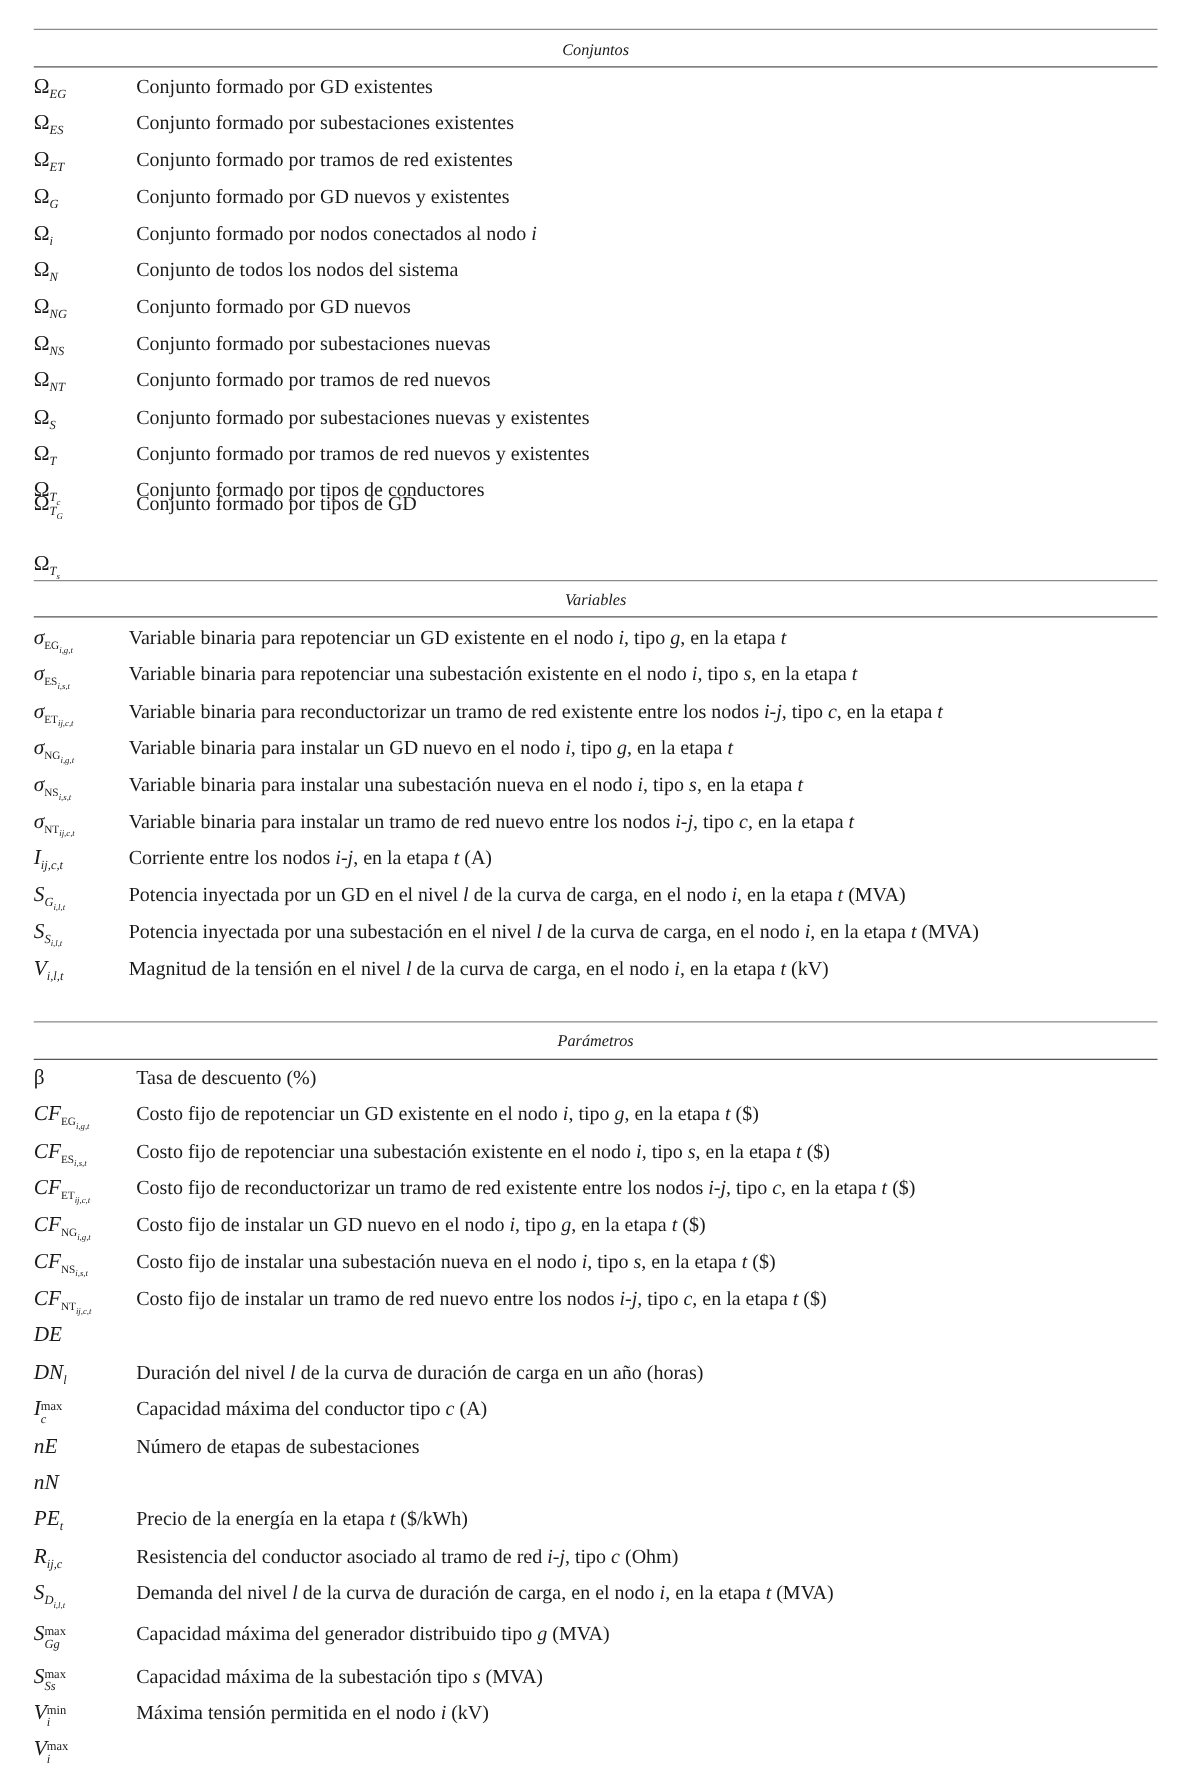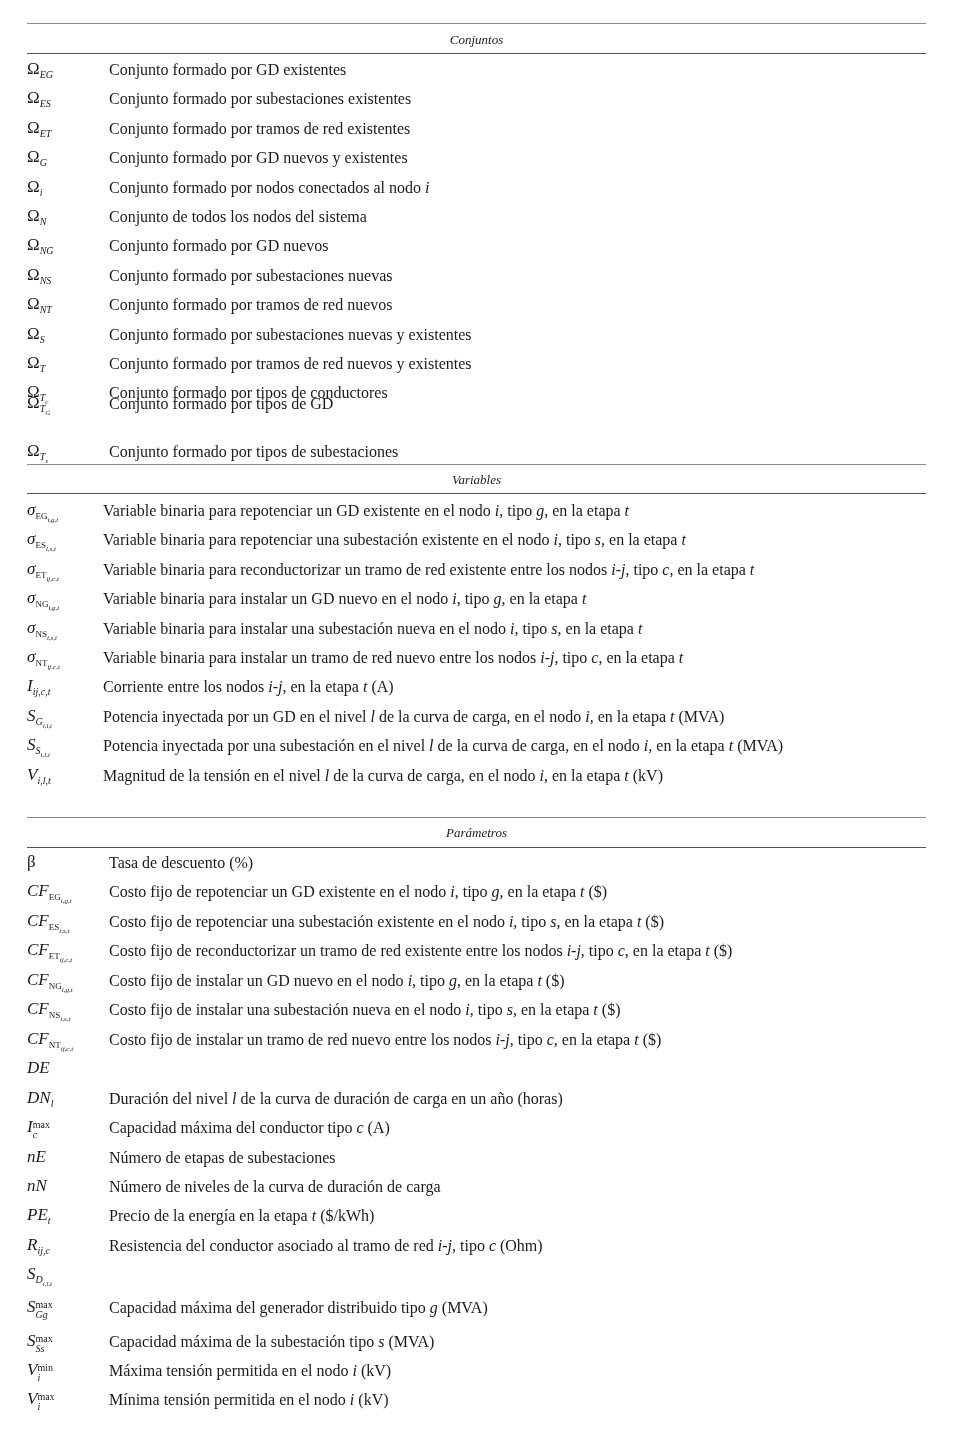--- a/index.html
+++ b/index.html
@@ -88,21 +88,20 @@
       <div class="row" style="top: 381.4px;">
         <div class="sym" title="Ω_Tc">Ω<sub>T<sub>c</sub></sub></div>
         <div class="desc c">Conjunto formado por tipos de conductores</div>
       </div>
       <div class="row" style="top: 392px;">
         <div class="sym" title="Ω_TG">Ω<sub>T<sub>G</sub></sub></div>
         <div class="desc c">Conjunto formado por tipos de GD</div>
       </div>
       <div class="row" style="top: 440.2px;">
         <div class="sym" title="Ω_Ts">Ω<sub>T<sub>s</sub></sub></div>
-        <div class="desc c">Conjunto formado por tipos de subestaciones</div>
       </div>
     </div>
 
 <div class="rule light" style="top:464px"></div>
 <div class="section-title" style="top:471px">Variables</div>
 <div class="rule" style="top:493px"></div>
 
 <div id="var-rows">
       <div class="row" style="top: 499px;">
         <div class="sym" title="σ_EG(i,g,t)"><i>σ</i><sub><span class="sc">EG</span><sub>i,g,t</sub></sub></div>
@@ -189,43 +188,42 @@
       <div class="row" style="top: 1116px;">
         <div class="sym" title="I_c^max"><i>I</i><span class="supsub"><span>max</span><span><i>c</i></span></span></div>
         <div class="desc p">Capacidad máxima del conductor tipo <i>c</i> (A)</div>
       </div>
       <div class="row" style="top: 1146px;">
         <div class="sym" title="nE"><i>nE</i></div>
         <div class="desc p">Número de etapas de subestaciones</div>
       </div>
       <div class="row" style="top: 1175px;">
         <div class="sym" title="nN"><i>nN</i></div>
-        <div class="desc p">Número de niveles de la curva de duración de carga</div>
       </div>
       <div class="row" style="top: 1204px;">
         <div class="sym" title="PE_t"><i>PE</i><sub>t</sub></div>
         <div class="desc p">Precio de la energía en la etapa <i>t</i> ($/kWh)</div>
       </div>
       <div class="row" style="top: 1234px;">
         <div class="sym" title="R_(ij,c)"><i>R</i><sub>ij,c</sub></div>
         <div class="desc p">Resistencia del conductor asociado al tramo de red <i>i-j</i>, tipo <i>c</i> (Ohm)</div>
       </div>
       <div class="row" style="top: 1263px;">
         <div class="sym" title="S_D(i,l,t)"><i>S</i><sub>D<sub>i,l,t</sub></sub></div>
+        <div class="desc p">Demanda del nivel <i>l</i> de la curva de duración de carga, en el nodo <i>i</i>, en la etapa <i>t</i> (MVA)</div>
       </div>
       <div class="row" style="top: 1296px;">
         <div class="sym" title="S_Gg^max"><i>S</i><span class="supsub"><span>max</span><span><i>Gg</i></span></span></div>
         <div class="desc p">Capacidad máxima del generador distribuido tipo <i>g</i> (MVA)</div>
       </div>
       <div class="row" style="top: 1330px;">
         <div class="sym" title="S_Ss^max"><i>S</i><span class="supsub"><span>max</span><span><i>Ss</i></span></span></div>
         <div class="desc p">Capacidad máxima de la subestación tipo <i>s</i> (MVA)</div>
       </div>
       <div class="row" style="top: 1359px;">
         <div class="sym" title="V_i^min"><i>V</i><span class="supsub"><span>min</span><span><i>i</i></span></span></div>
         <div class="desc p">Máxima tensión permitida en el nodo <i>i</i> (kV)</div>
       </div>
       <div class="row" style="top: 1388px;">
         <div class="sym" title="V_i^max"><i>V</i><span class="supsub"><span>max</span><span><i>i</i></span></span></div>
-        <div class="desc p">Mínima tensión permitida en el nodo <i>i</i> (kV)</div>
       </div>
     </div>
 </div>
 
 </body></html>

